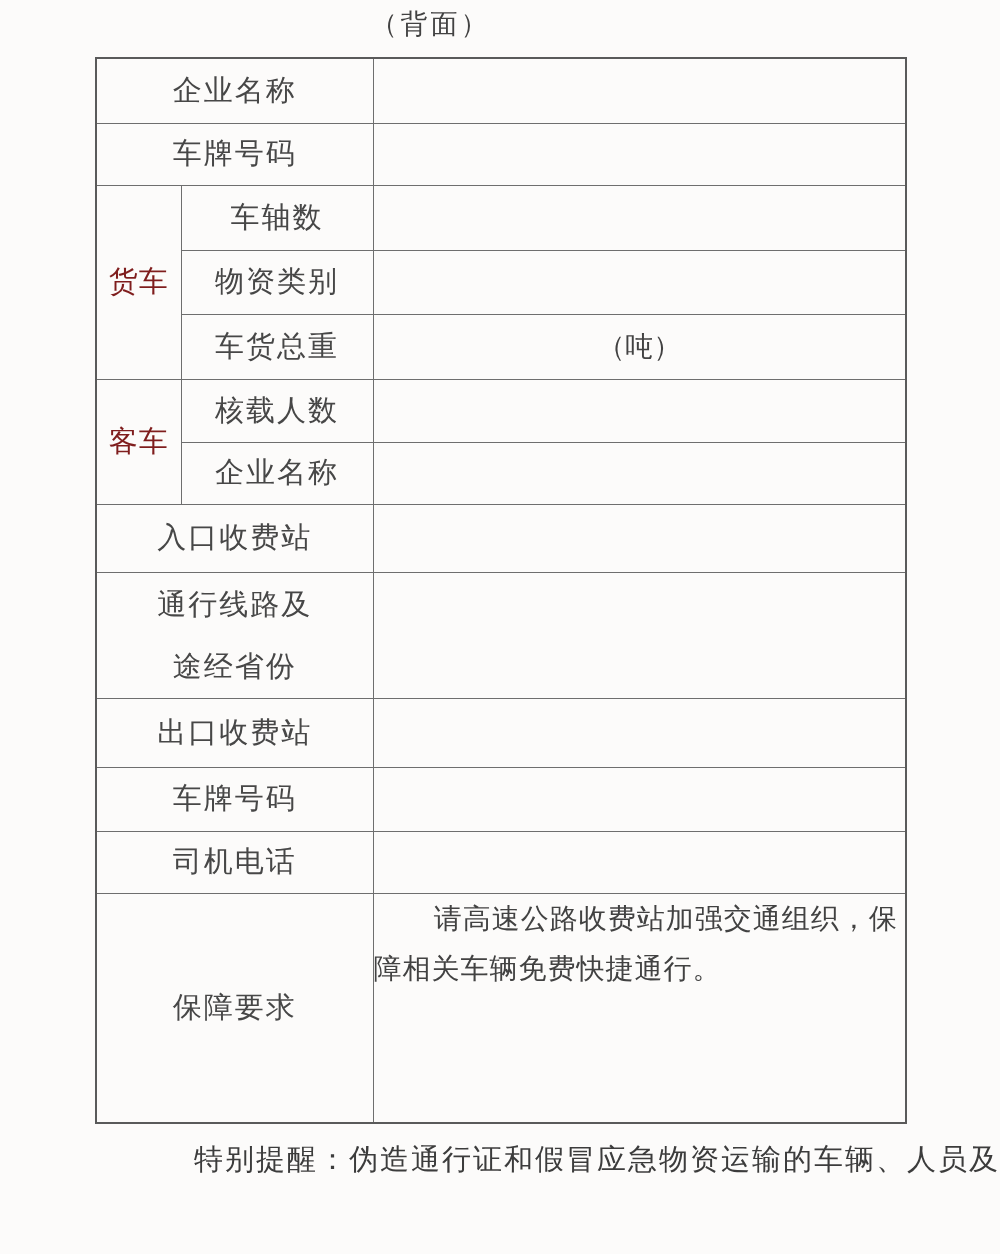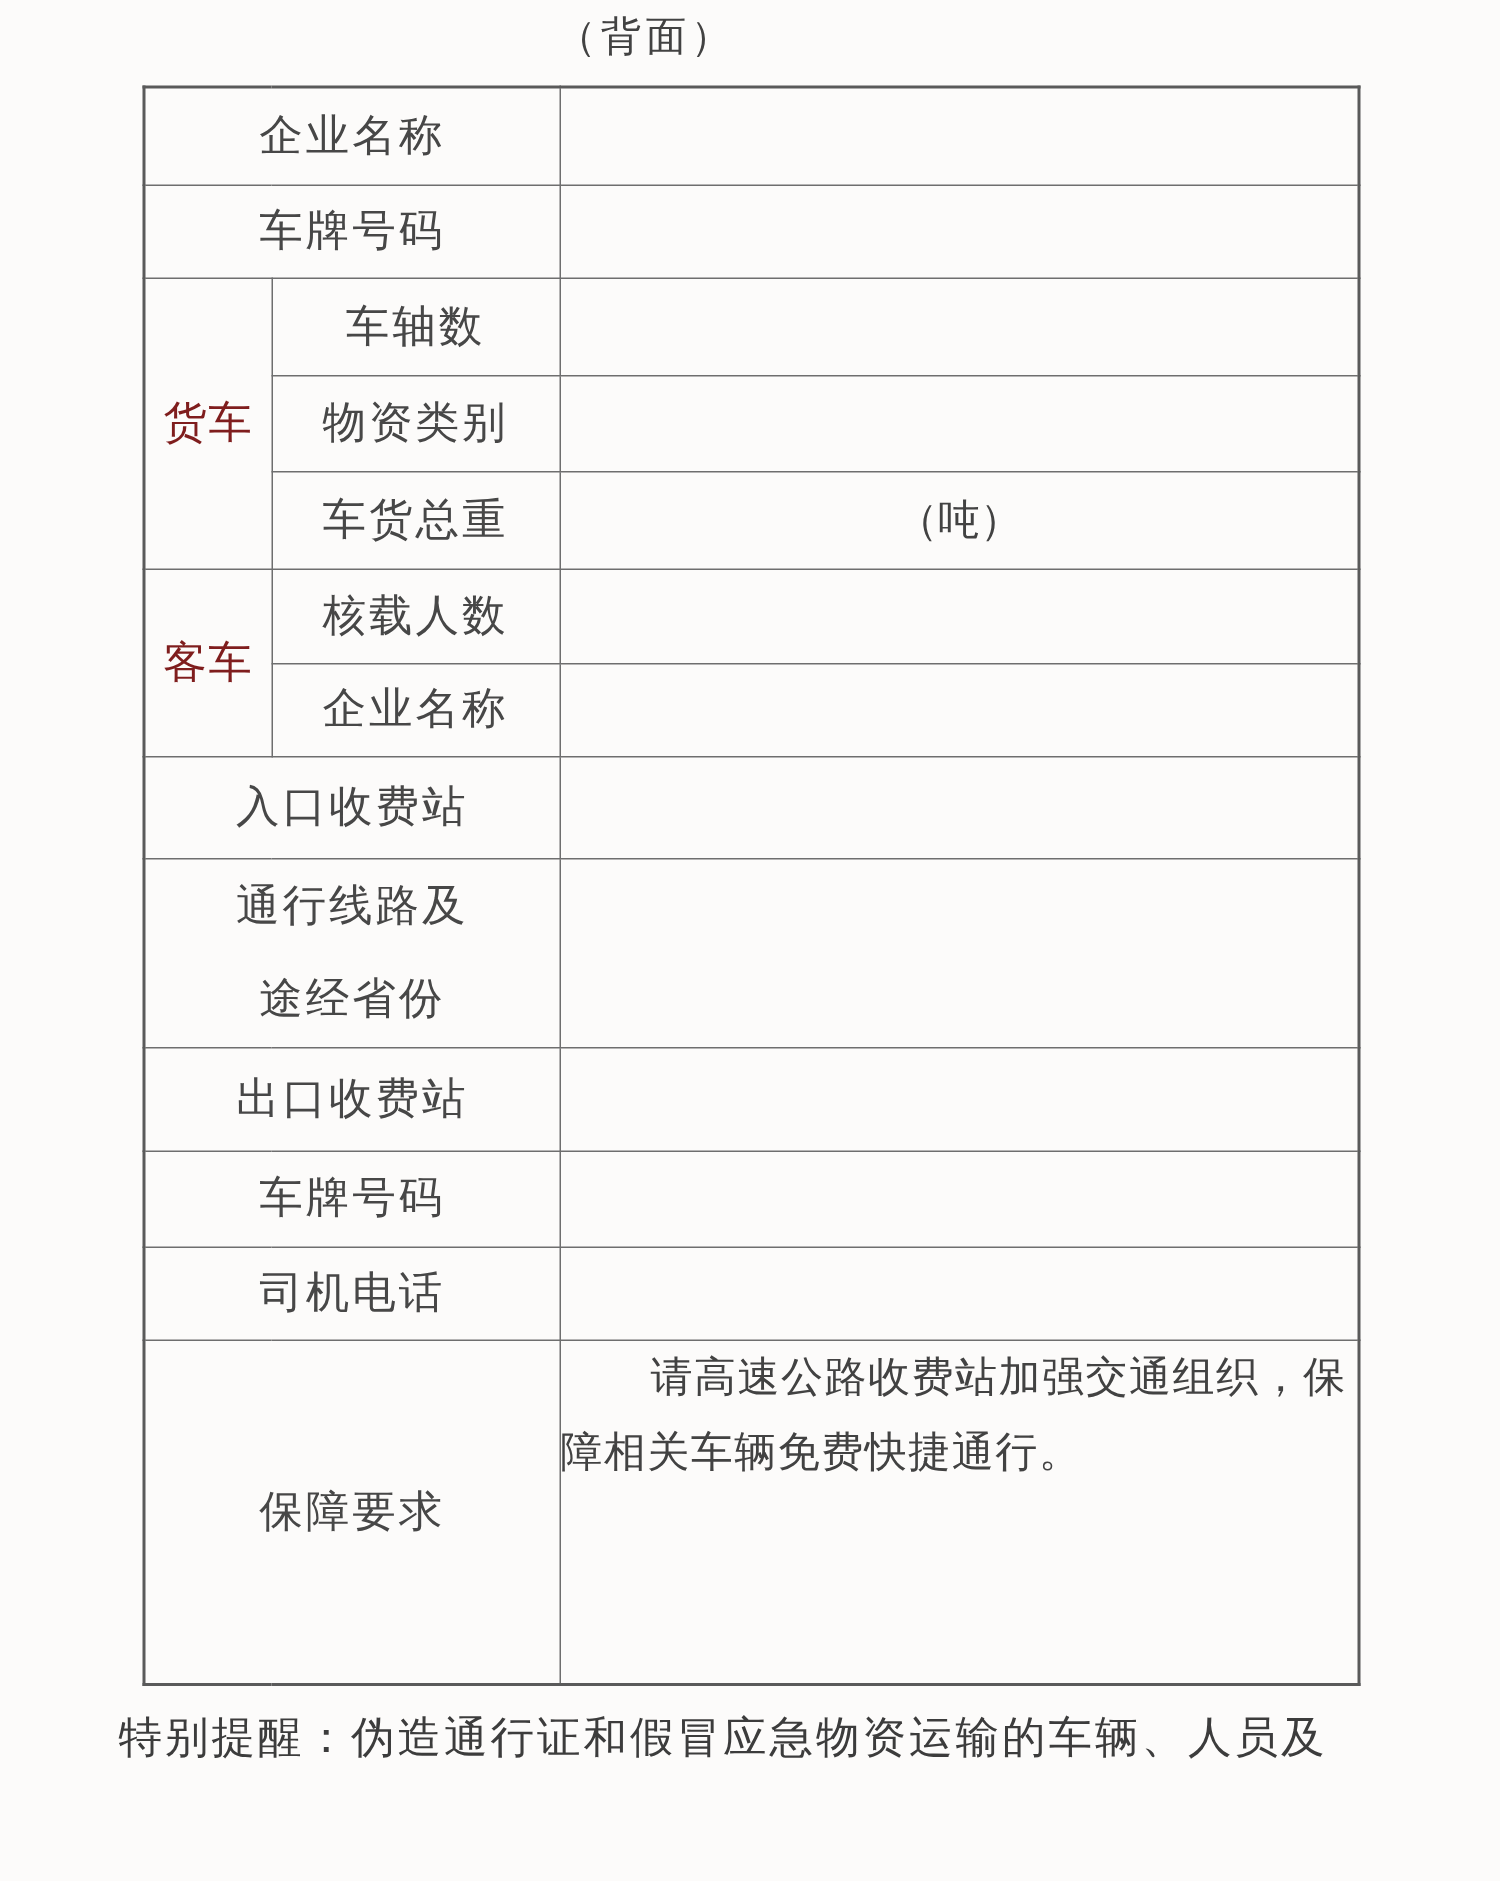--- a/index.html
+++ b/index.html
@@ -60,21 +60,21 @@
     text-indent:2.15em;
     letter-spacing:1px;
   }
   .footer-note {
     position:absolute;
     left:0; top:1130px; width:1000px;
     font-size:29px;
     letter-spacing:2px;
     color:#3c3c3c;
   }
-  .note-line1 { padding-left:79px; line-height:58px; }
+  .note-line1 { padding-left:115px; line-height:58px;text-align:right; }
   .note-line2 { padding-left:268px; line-height:58px; }
 </style>
 </head>
 <body>
 
 <div class="page">
 
   <div class="doc-title">（背面）</div>
 
   <table class="form-table">

